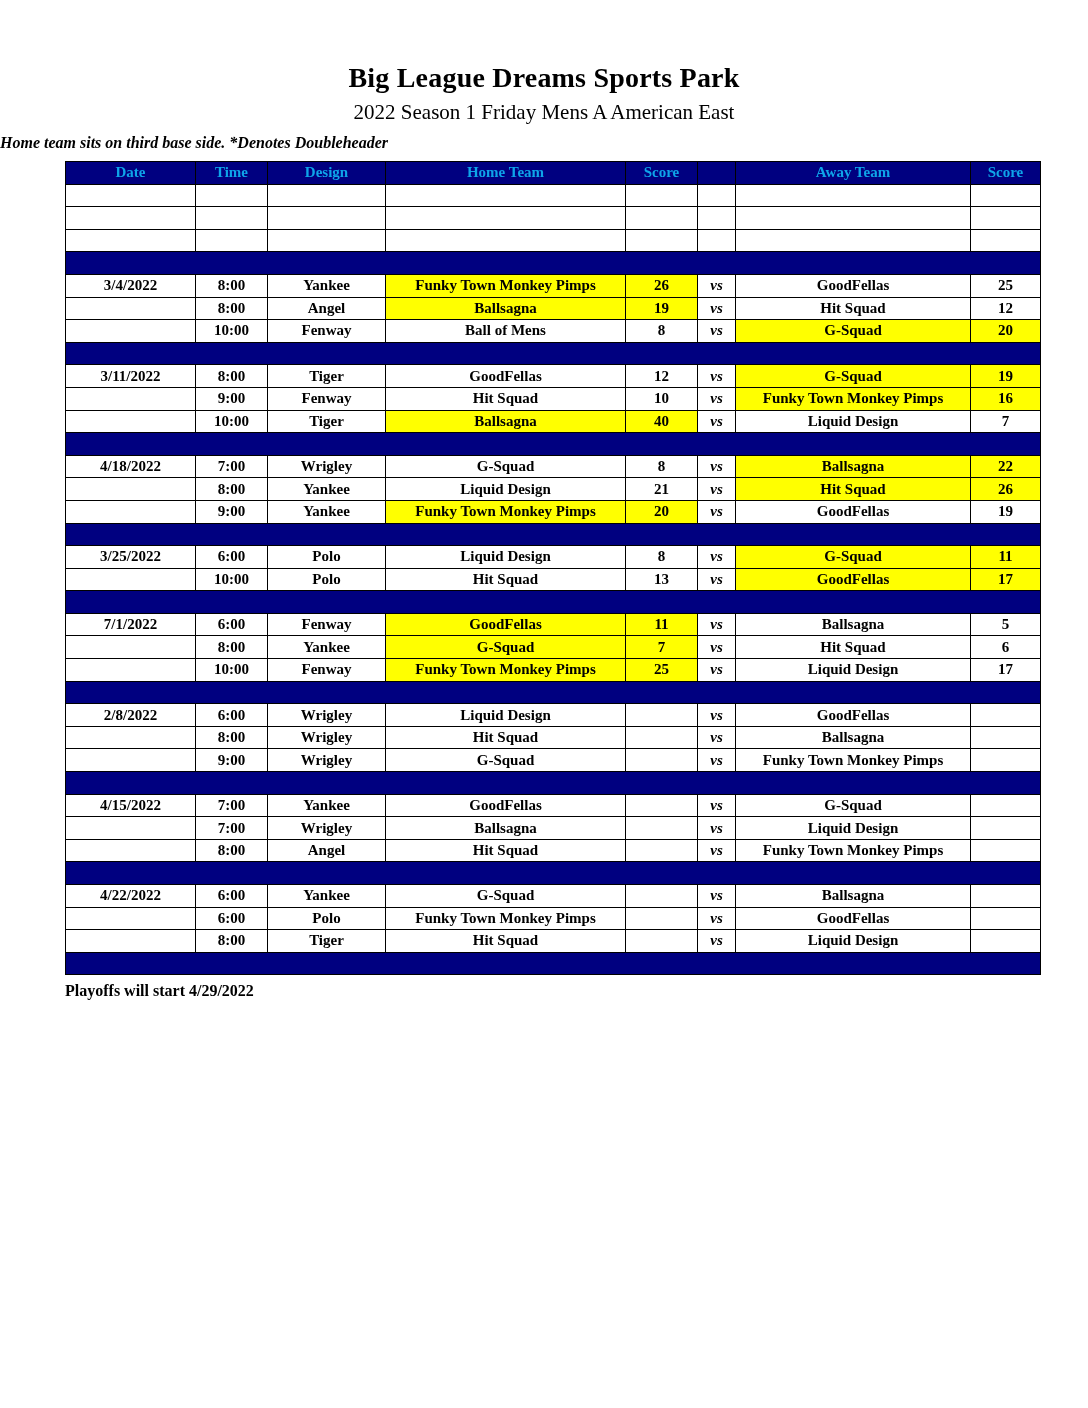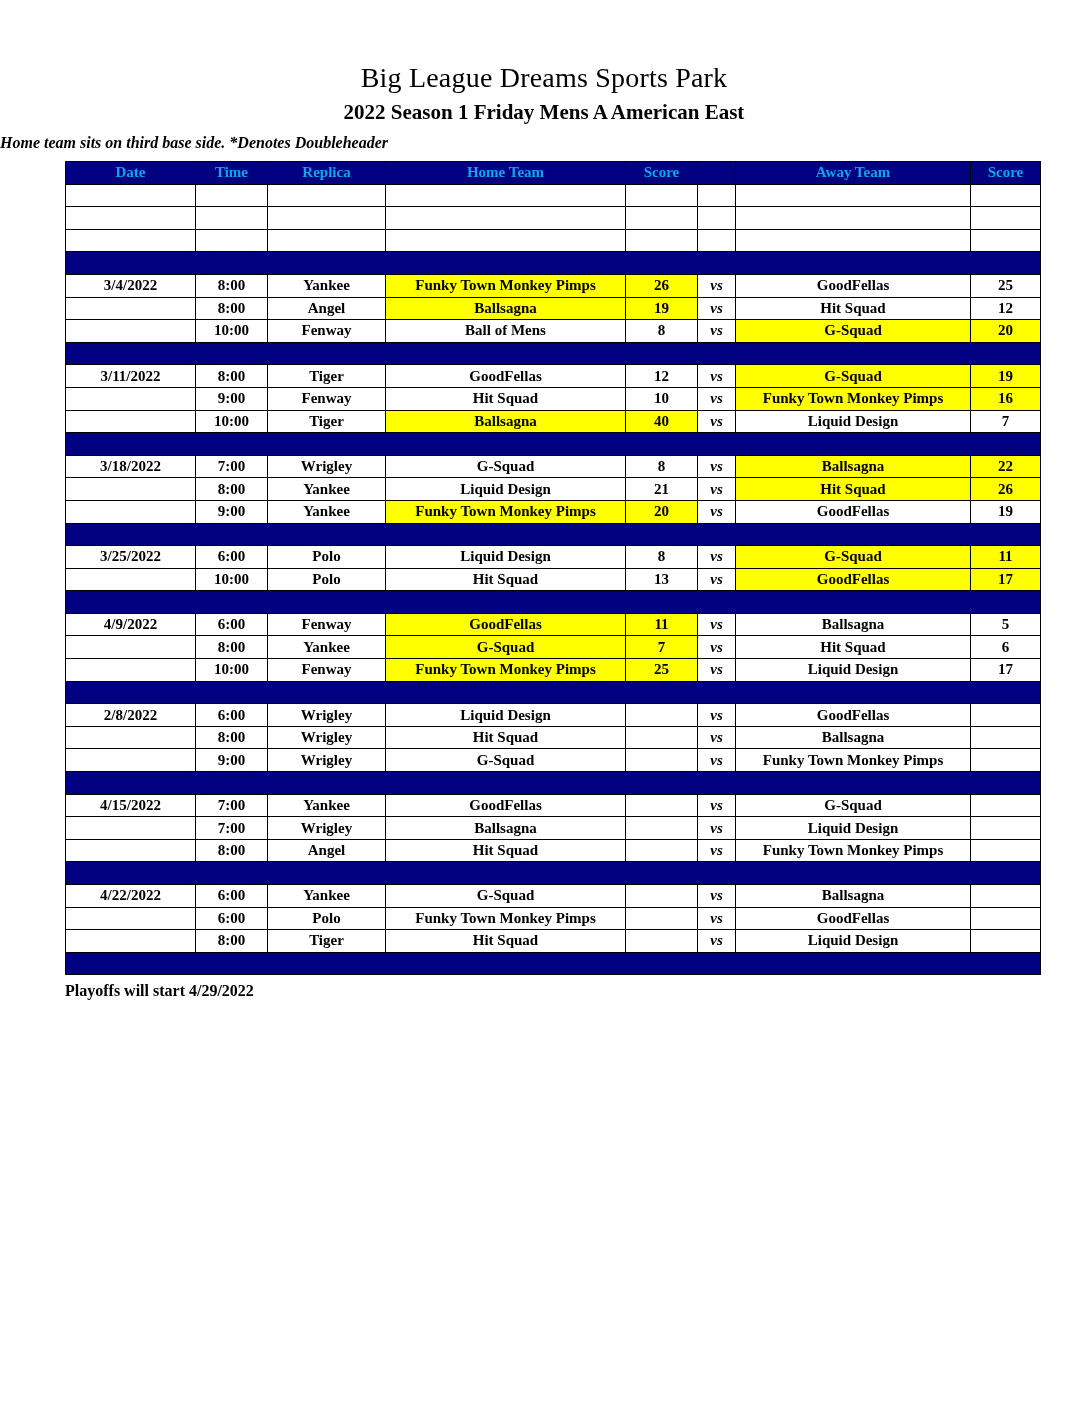--- a/index.html
+++ b/index.html
@@ -18,28 +18,28 @@
     height: 1408px;
     background: #ffffff;
     font-family: "Liberation Serif", serif;
     color: #000;
     overflow: hidden;
   }
   .title {
     margin: 62px 0 0 0;
     text-align: center;
     font-size: 28px;
-    font-weight: normal;
+    font-weight: bold;
     letter-spacing: 0.2px;
   }
   .subtitle {
     margin: 6px 0 0 0;
     text-align: center;
     font-size: 21px;
-    font-weight: bold;
+    font-weight: normal;
   }
   .note {
     margin: 9px 0 9px 0;
     font-size: 16px;
     font-weight: bold;
     font-style: italic;
   }
   table.schedule {
     border-collapse: collapse;
     table-layout: fixed;
@@ -95,21 +95,21 @@
       <col style="width:240px">
       <col style="width:72px">
       <col style="width:38px">
       <col style="width:235px">
       <col style="width:70px">
     </colgroup>
     <thead>
       <tr>
         <th>Date</th>
         <th>Time</th>
-        <th>Replica</th>
+        <th>Design</th>
         <th>Home Team</th>
         <th>Score</th>
         <th></th>
         <th>Away Team</th>
         <th>Score</th>
       </tr>
     </thead>
     <tbody id="schedule-body">
         <tr>
           <td></td>
@@ -204,21 +204,21 @@
           <td class="win">Ballsagna</td>
           <td class="win">40</td>
           <td class="vs">vs</td>
           <td>Liquid Design</td>
           <td>7</td>
         </tr>
         <tr class="sep">
           <td colspan="8"></td>
         </tr>
         <tr>
-          <td>3/18/2022</td>
+          <td>4/18/2022</td>
           <td>7:00</td>
           <td>Wrigley</td>
           <td>G-Squad</td>
           <td>8</td>
           <td class="vs">vs</td>
           <td class="win">Ballsagna</td>
           <td class="win">22</td>
         </tr>
         <tr>
           <td></td>
@@ -260,21 +260,21 @@
           <td>Hit Squad</td>
           <td>13</td>
           <td class="vs">vs</td>
           <td class="win">GoodFellas</td>
           <td class="win">17</td>
         </tr>
         <tr class="sep">
           <td colspan="8"></td>
         </tr>
         <tr>
-          <td>4/9/2022</td>
+          <td>7/1/2022</td>
           <td>6:00</td>
           <td>Fenway</td>
           <td class="win">GoodFellas</td>
           <td class="win">11</td>
           <td class="vs">vs</td>
           <td>Ballsagna</td>
           <td>5</td>
         </tr>
         <tr>
           <td></td>

